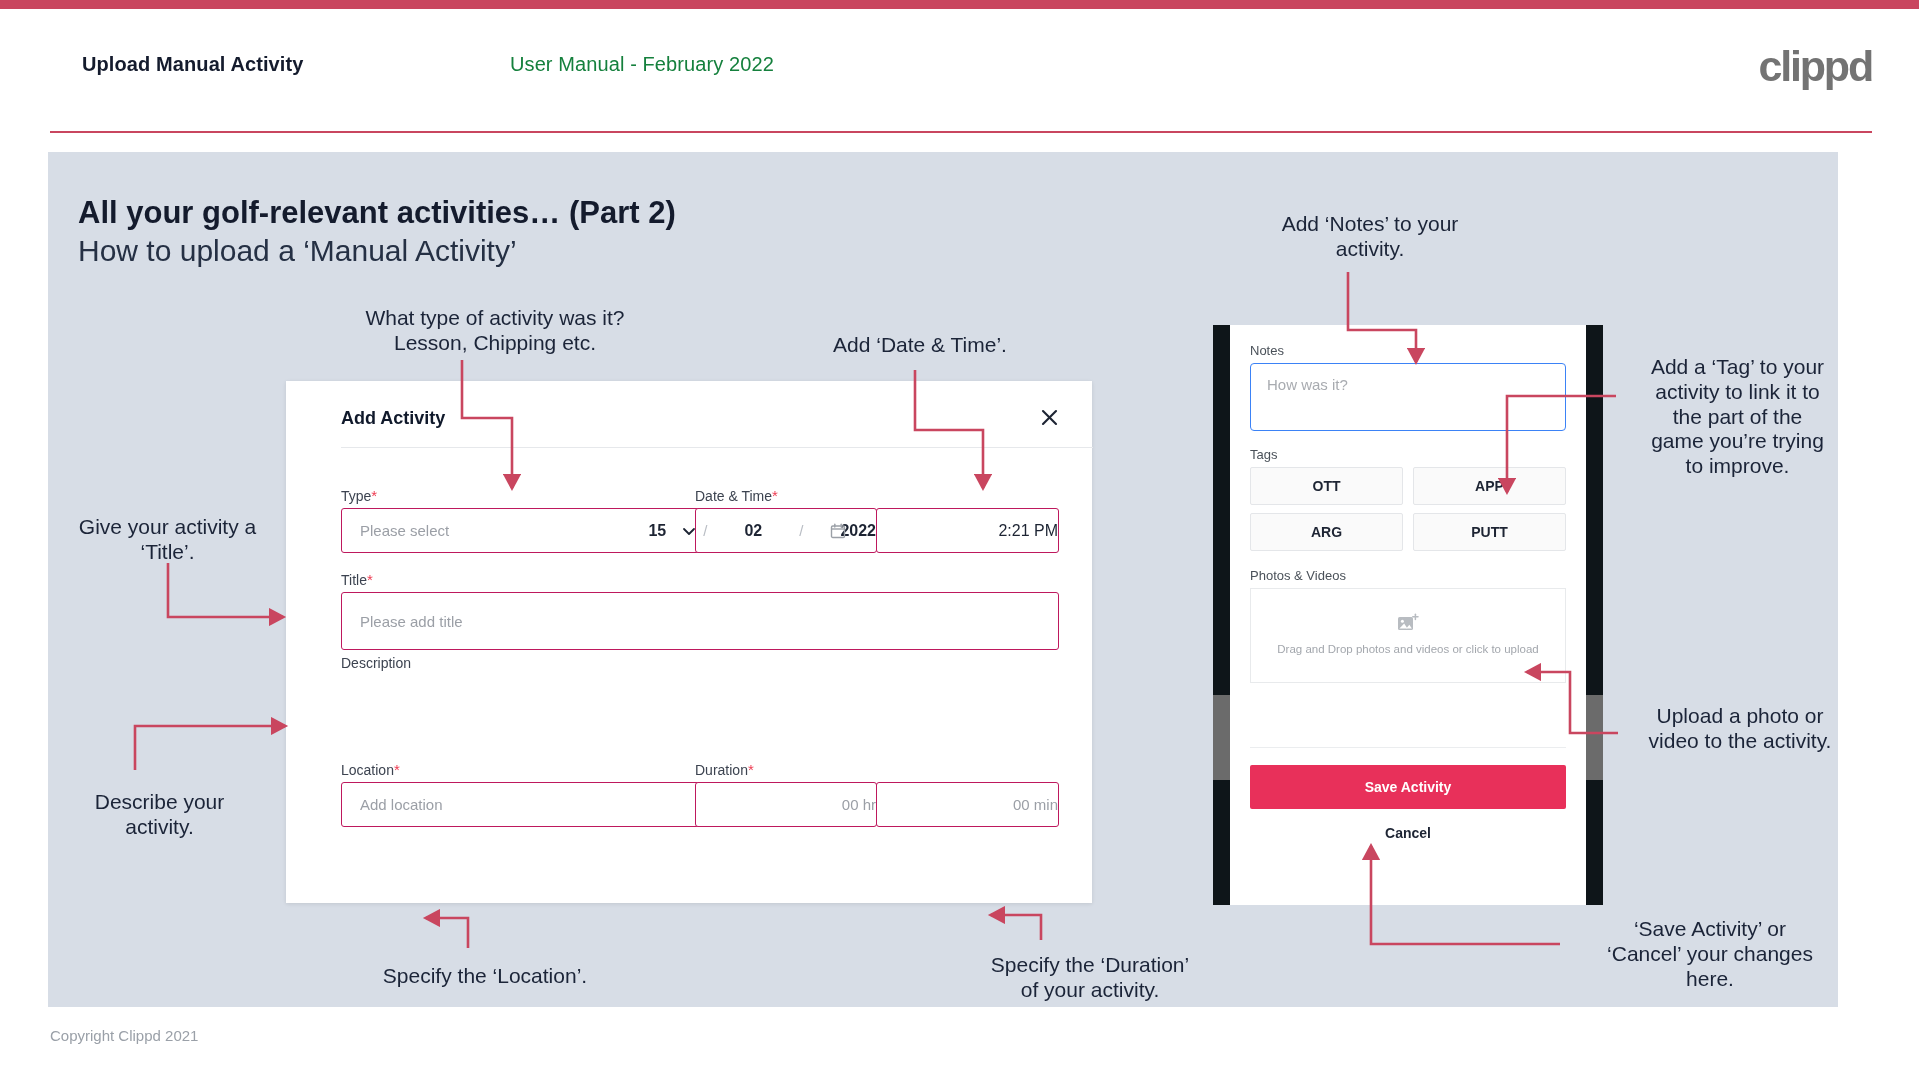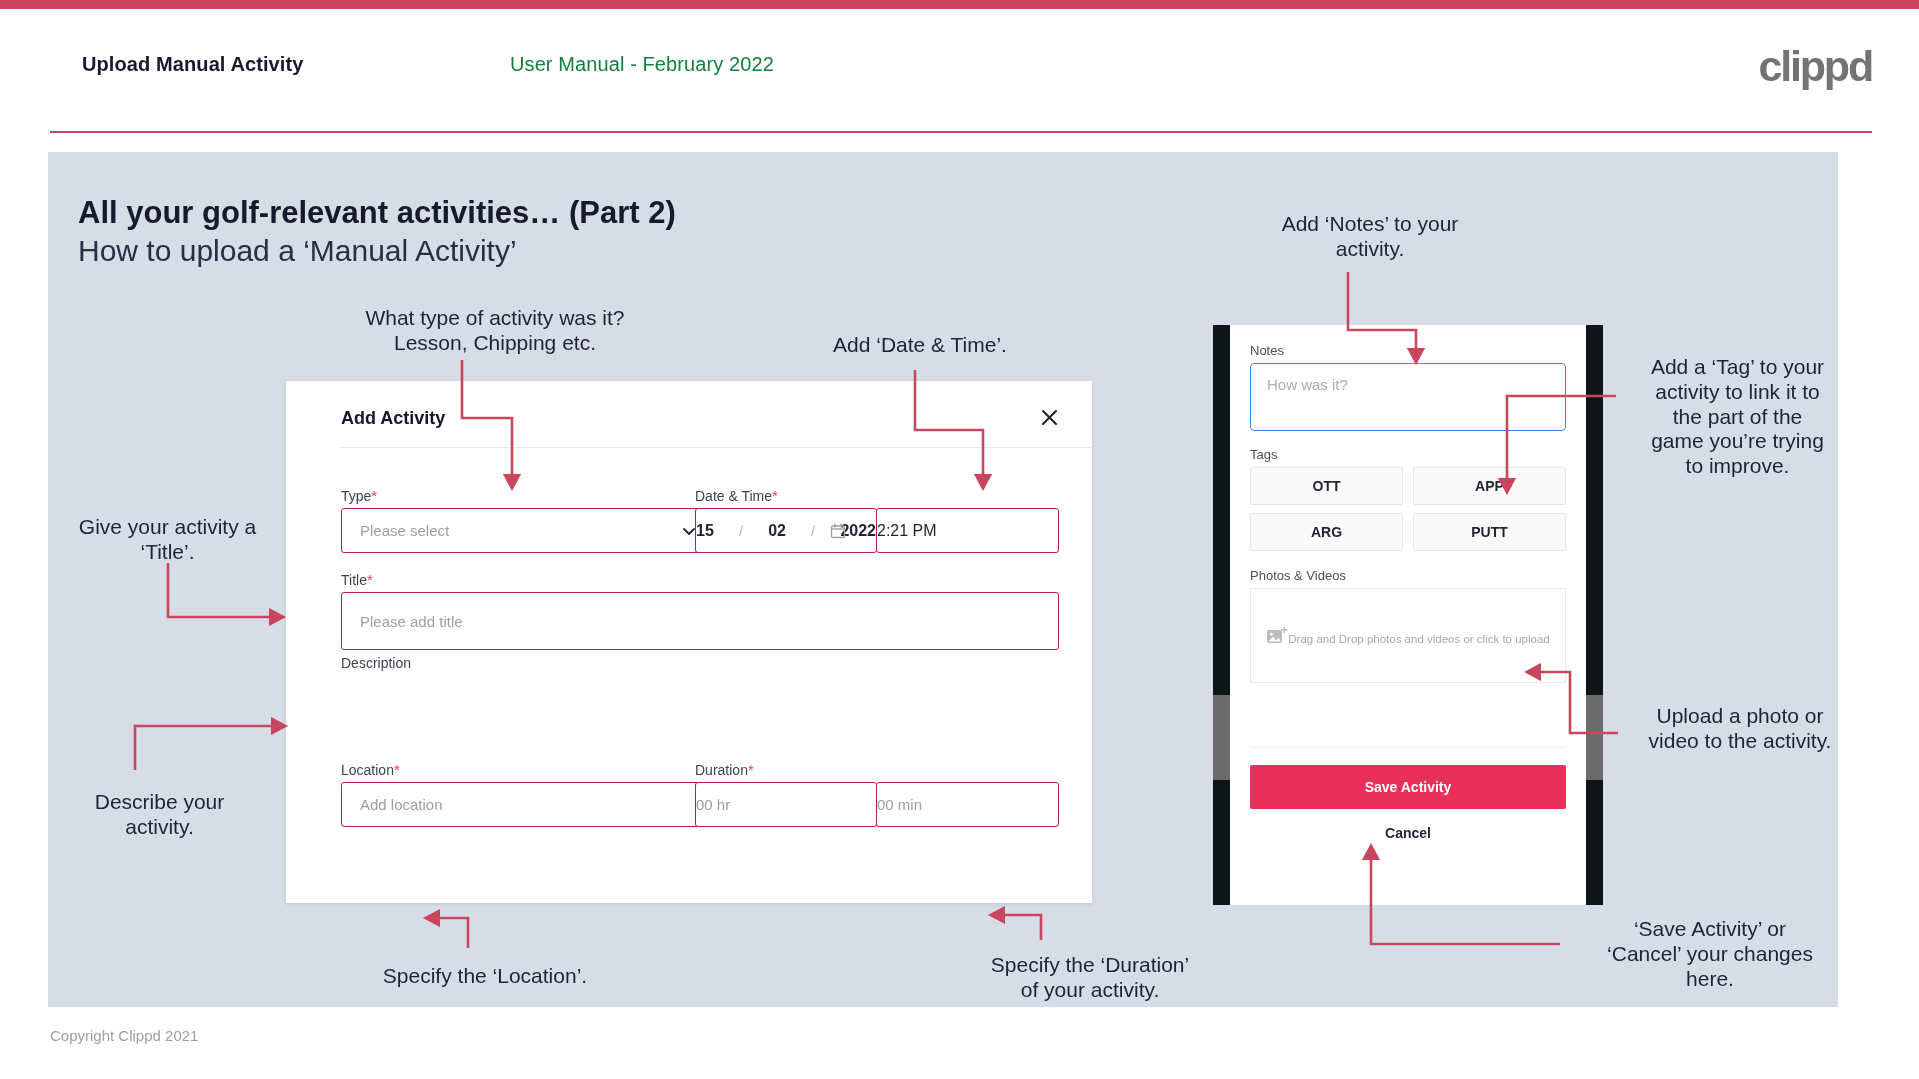--- a/index.html
+++ b/index.html
@@ -77,21 +77,21 @@
   }
   .field-label {
     position: absolute; font-size: 14px; color: #3c4350; white-space: nowrap;
   }
   .req { color: #ee3c52; font-size: 15px; }
   .input-box {
     position: absolute; background: #fff; border: 1px solid #be185d;
     border-radius: 3px; display: flex; align-items: center;
     font-size: 15px; color: #9b9fa6;
   }
-  .input-box.center { justify-content: space-between; }
+  .input-box.center { justify-content: flex-end; gap: 32px; }
   .input-pad { padding-left: 18px; }
   .chevron {
     position: absolute; right: 16px; top: 50%; transform: translateY(-50%);
     width: 14px; height: 14px;
   }
   .cal-ico {
     position: absolute; right: 30px; top: 50%; transform: translateY(-50%);
     width: 16px; height: 16px;
   }
   .date-val { font-size: 16px; font-weight: 700; color: #1d2433; }
@@ -132,21 +132,21 @@
     font-size: 15px; color: #a8abb0; padding: 12px 16px;
   }
   .p-tag {
     position: absolute; border: 1px solid #e4e6e9; background: #fafafa;
     border-radius: 2px; display: flex; align-items: center;
     justify-content: center; font-size: 14px; font-weight: 700; color: #1d2433;
     cursor: pointer;
   }
   #p-drop {
     position: absolute; border: 1px solid #e8eaec; background: #fff;
-    display: flex; flex-direction: row; align-items: center;
+    display: flex; flex-direction: column; align-items: center;
     justify-content: center; cursor: pointer;
   }
   #p-drop-text {
     font-size: 11.5px; color: #a3a7ad; text-align: center; line-height: 1.5;
     margin-top: 8px;
   }
   #p-hr {
     position: absolute; left: 20px; top: 422px; width: 316px; height: 1px;
     background: #ebedef;
   }

